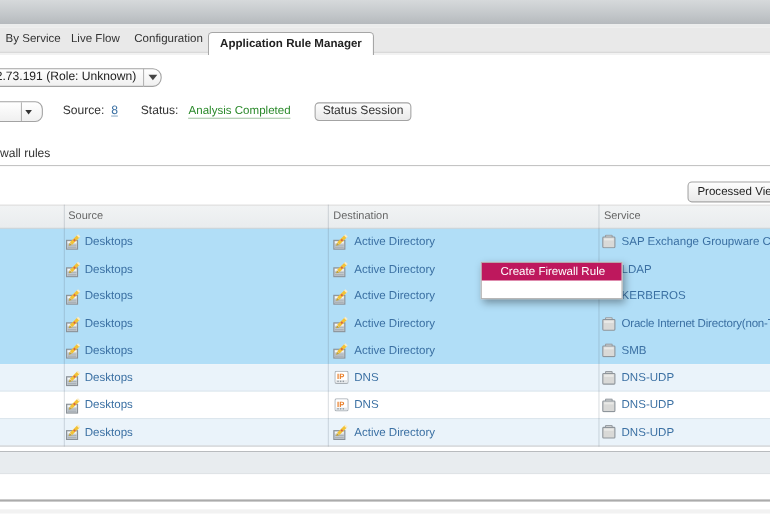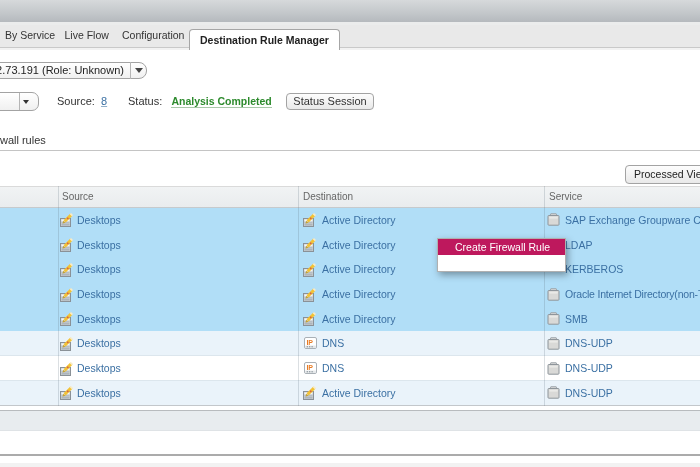--- a/index.html
+++ b/index.html
@@ -15,32 +15,32 @@
 <div class="abs" style="left:0;top:22px;width:700px;height:3px;background:#ebecec"></div>
 
 <div class="abs" style="left:0;top:25px;width:700px;height:21.5px;background:#e9e9e9"></div>
 <div class="abs" style="left:0;top:46.5px;width:700px;height:1.5px;background:#c9c9c9"></div>
 <div class="abs" style="left:0;top:48px;width:700px;height:2px;background:#f2f2f2"></div>
 
 <div class="abs" style="left:5px;top:25px;height:21px;line-height:21px;color:#333;font-size:10.5px">By Service</div>
 <div class="abs" style="left:64.5px;top:25px;height:21px;line-height:21px;color:#333;font-size:10.5px">Live Flow</div>
 <div class="abs" style="left:122px;top:25px;height:21px;line-height:21px;color:#333;font-size:10.5px">Configuration</div>
 
-<div class="abs" style="left:189px;top:28.5px;width:151px;height:21.5px;background:#fff;border:1px solid #a6a6a6;border-bottom:none;border-radius:4px 4px 0 0;text-align:center;line-height:20px;font-weight:bold;color:#222;font-size:10.5px">Destination Rule Manager</div>
+<div class="abs" style="left:189px;top:28.5px;width:151px;height:21.5px;background:#fff;border:1px solid #a6a6a6;border-bottom:none;border-radius:4px 4px 0 0;text-align:center;line-height:20px;font-weight:bold;color:#222;font-size:10.5px">Application Rule Manager</div>
 
 <div class="abs" style="left:-14px;top:62px;width:161px;height:17px;background:linear-gradient(#fff,#f0f0f0);border:1px solid #a3a3a3;border-radius:8px"></div>
 <div class="abs" style="left:-10px;top:62px;width:145px;height:17px;line-height:17px;color:#222">92.73.191 (Role: Unknown)</div>
 <div class="abs" style="left:130px;top:62px;width:1px;height:17px;background:#b5b5b5"></div>
 <div class="abs" style="left:135px;top:68px;width:0;height:0;border-left:4px solid transparent;border-right:4px solid transparent;border-top:5px solid #444"></div>
 
 <div class="abs" style="left:-30px;top:92px;width:69px;height:18.5px;background:linear-gradient(#fff,#f0f0f0);border:1px solid #a3a3a3;border-radius:7px"></div>
 <div class="abs" style="left:18.5px;top:92.5px;width:1px;height:17.5px;background:#b5b5b5"></div>
 <div class="abs" style="left:23px;top:100px;width:0;height:0;border-left:3.5px solid transparent;border-right:3.5px solid transparent;border-top:4.5px solid #333"></div>
 <div class="abs" style="left:57px;top:91px;height:20px;line-height:20px;color:#333">Source:&nbsp; <span class="link" style="text-decoration:underline;text-decoration-color:#90aec9;font-size:11px">8</span></div>
-<div class="abs" style="left:128px;top:91px;height:20px;line-height:20px;color:#333">Status:&nbsp;&nbsp; <span style="color:#2c8a2c;font-weight:bold;border-bottom:1px solid #a9c8a9;font-size:10.5px">Analysis Completed</span></div>
+<div class="abs" style="left:128px;top:91px;height:20px;line-height:20px;color:#333">Status:&nbsp;&nbsp; <span style="color:#2c8a2c;font-weight:normal;border-bottom:1px solid #a9c8a9;font-size:10.5px">Analysis Completed</span></div>
 <div class="abs" style="left:286px;top:92.5px;width:88px;height:17px;background:linear-gradient(#fdfdfd,#e9e9e9);border:1px solid #a3a3a3;border-radius:4px;text-align:center;line-height:15px;color:#333">Status Session</div>
 
 <div class="abs" style="left:-19px;top:134px;height:12px;line-height:12px;color:#333">Firewall rules</div>
 <div class="abs" style="left:0;top:149.5px;width:700px;height:1px;background:#c4c4c4"></div>
 
 <div class="abs" style="left:625px;top:165px;width:90px;height:19px;background:linear-gradient(#fdfdfd,#e9e9e9);border:1px solid #a3a3a3;border-radius:4px;line-height:17px;color:#222;padding-left:8px;font-size:10.5px">Processed View</div>
 
 <div class="abs" style="left:0;top:186px;width:700px;height:21.5px;background:linear-gradient(#f1f3f4,#e9ecee);border-top:1px solid #dadada;border-bottom:1px solid #c6cacd"></div>
 <div class="abs" style="left:62px;top:186px;height:21px;line-height:21px;color:#666;font-size:10px">Source</div>
 <div class="abs" style="left:303px;top:186px;height:31px;line-height:21px;color:#666;font-size:10px">Destination</div>

